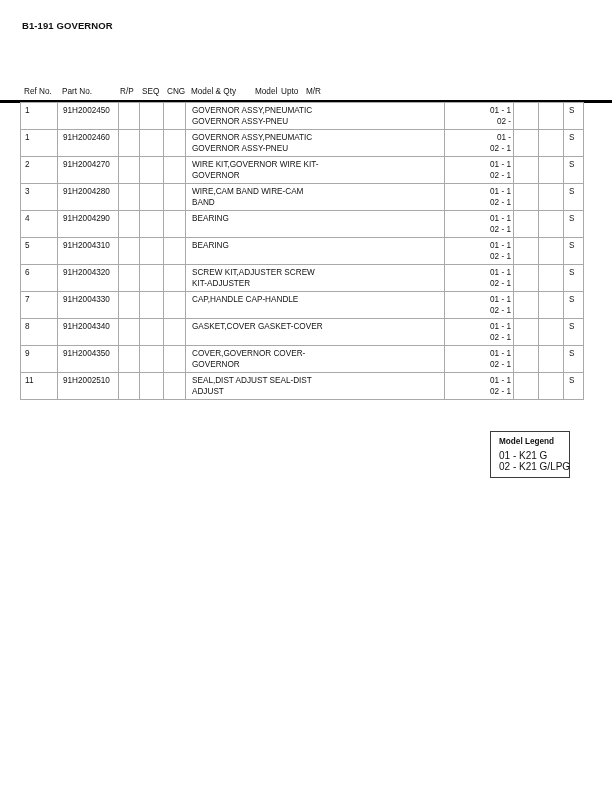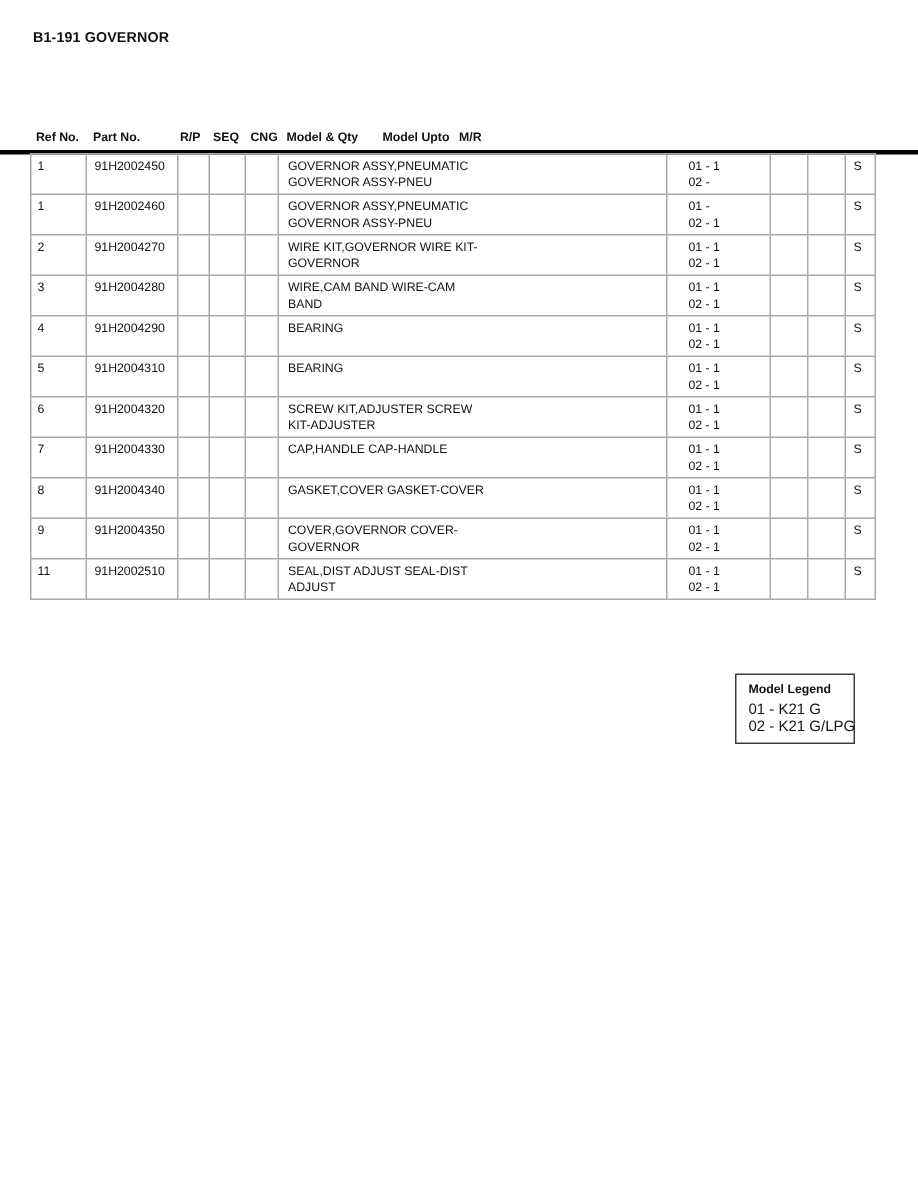--- a/index.html
+++ b/index.html
@@ -14,21 +14,21 @@
     position:absolute; left:22px; top:20px;
     font-size:9.5px; font-weight:bold; white-space:nowrap; letter-spacing:.1px;
   }
   .crumb {
     position:absolute; left:22px; top:43px;
     font-size:8.4px; font-weight:bold; white-space:nowrap; letter-spacing:.05px;
   }
 
   .col-headers {
     position:absolute; left:20px; top:87px; width:563px;
-    display:flex; font-size:8.2px; font-weight:bold;align-items:center;
+    display:flex; font-size:8.2px; font-weight:normal;align-items:center;
   }
   .col-headers .h { box-sizing:border-box; white-space:nowrap; padding-left:4px; }
   .h.w0 { width:37px; }
   .h.w1 { width:61px; padding-left:5px; }
   .h.w2 { width:21px; padding-left:2px; }
   .h.w3 { width:24px; padding-left:3px; }
   .h.w4 { width:22px; padding-left:4px; }
   .h.w5 { width:259px; padding-left:13px; }
   .h.w6 { width:69px; padding-left:6px; }
   .h.w7 { width:25px; padding-left:1px; }
@@ -52,27 +52,27 @@
   table.parts col.c6 { width:69px; }
   table.parts col.c7 { width:25px; }
   table.parts col.c8 { width:25px; }
   table.parts col.c9 { width:20px; }
   table.parts td {
     border:1px solid #a9a9a9; vertical-align:top;
     padding:1.5px 2px 1.5px 4px; line-height:11.5px; overflow:hidden;
   }
   table.parts td.part  { padding-left:5px; }
   table.parts td.desc  { padding-left:6px; }
-  table.parts td.model { padding-left:14px; }
+  table.parts td.model { padding-left:1px;text-align:right; }
   table.parts td.mr    { padding-left:5px; }
   
   table.parts td { height:23px; box-sizing:content-box; }
 
   .legend {
-    position:absolute; left:490px; top:449px; width:80px; height:47px;
+    position:absolute; left:490px; top:431px; width:80px; height:47px;
     box-sizing:border-box; border:1.5px solid #3c3c3c; background:#fff;
     padding:5px 3px 0 8px;
   }
   .legend-title { font-size:8.2px; font-weight:bold; margin-bottom:3.5px; white-space:nowrap; }
   .legend-item  { font-size:10px; line-height:11.5px; white-space:nowrap; }
 </style>
 </head>
 <body>
 
 <div class="page">

